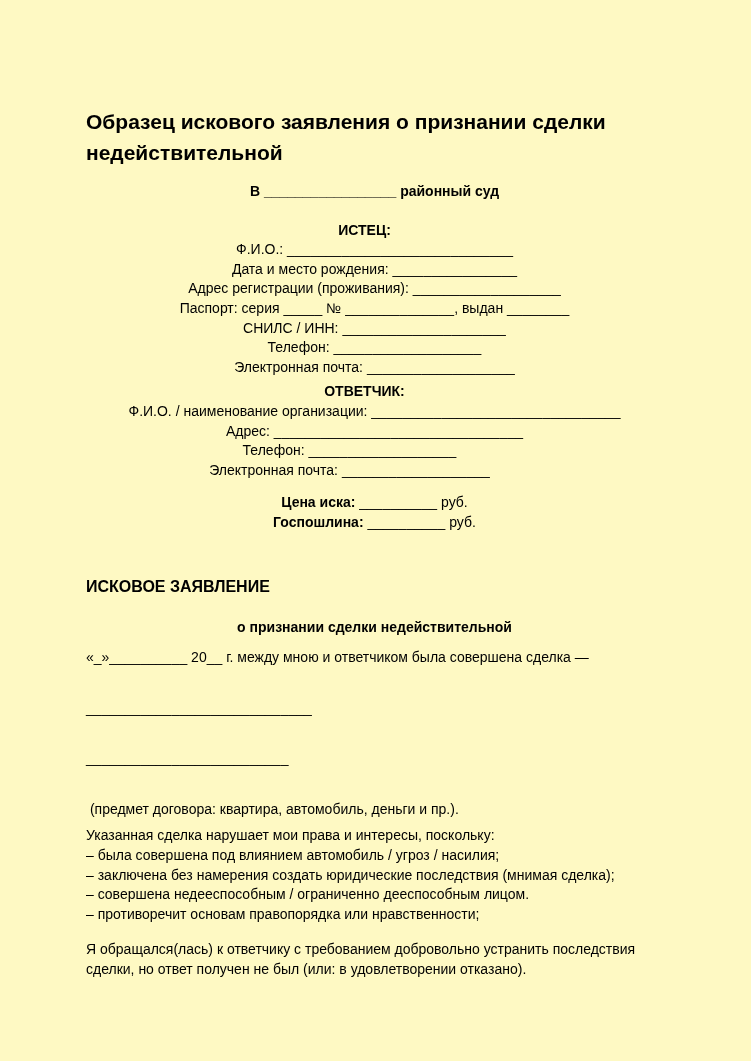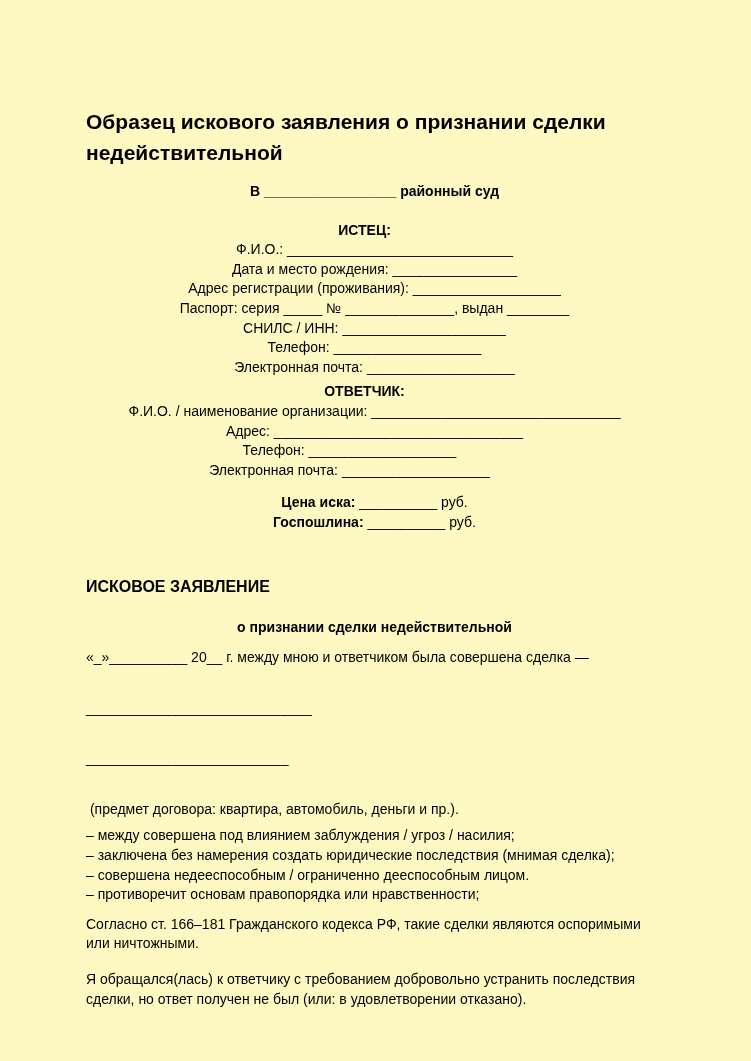--- a/index.html
+++ b/index.html
@@ -94,23 +94,23 @@
 
   <p class="p-intro">«_»__________ 20__ г. между мною и ответчиком была совершена сделка —</p>
 
   <div class="p-transaction">
     <div class="t-line">_____________________________</div>
     <div class="t-line">__________________________</div>
     <div class="t-line"> (предмет договора: квартира, автомобиль, деньги и пр.).</div>
   </div>
 
   <div class="p-violations">
-    <div>– между совершена под влиянием заблуждения / угроз / насилия;</div>
+    <div>Указанная сделка нарушает мои права и интересы, поскольку:</div>
+    <div>– была совершена под влиянием автомобиль / угроз / насилия;</div>
     <div>– заключена без намерения создать юридические последствия (мнимая сделка);</div>
     <div>– совершена недееспособным / ограниченно дееспособным лицом.</div>
     <div>– противоречит основам правопорядка или нравственности;</div>
   </div>
 
-  <p class="p-legal">Согласно ст. 166–181 Гражданского кодекса РФ, такие сделки являются оспоримыми или ничтожными.</p>
 
   <p class="p-pretrial">Я обращался(лась) к ответчику с требованием добровольно устранить последствия сделки, но ответ получен не был (или: в удовлетворении отказано).</p>
 
 </div>
 
 </body></html>

